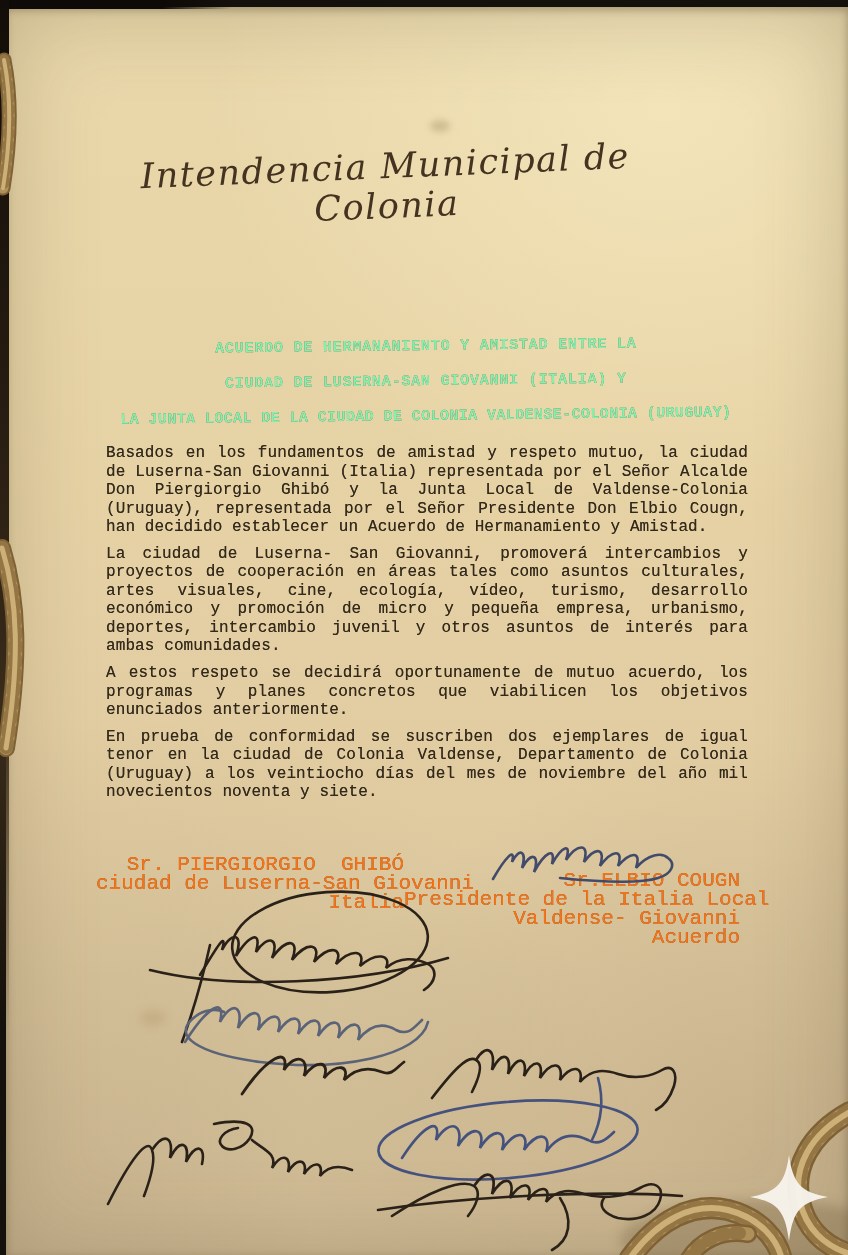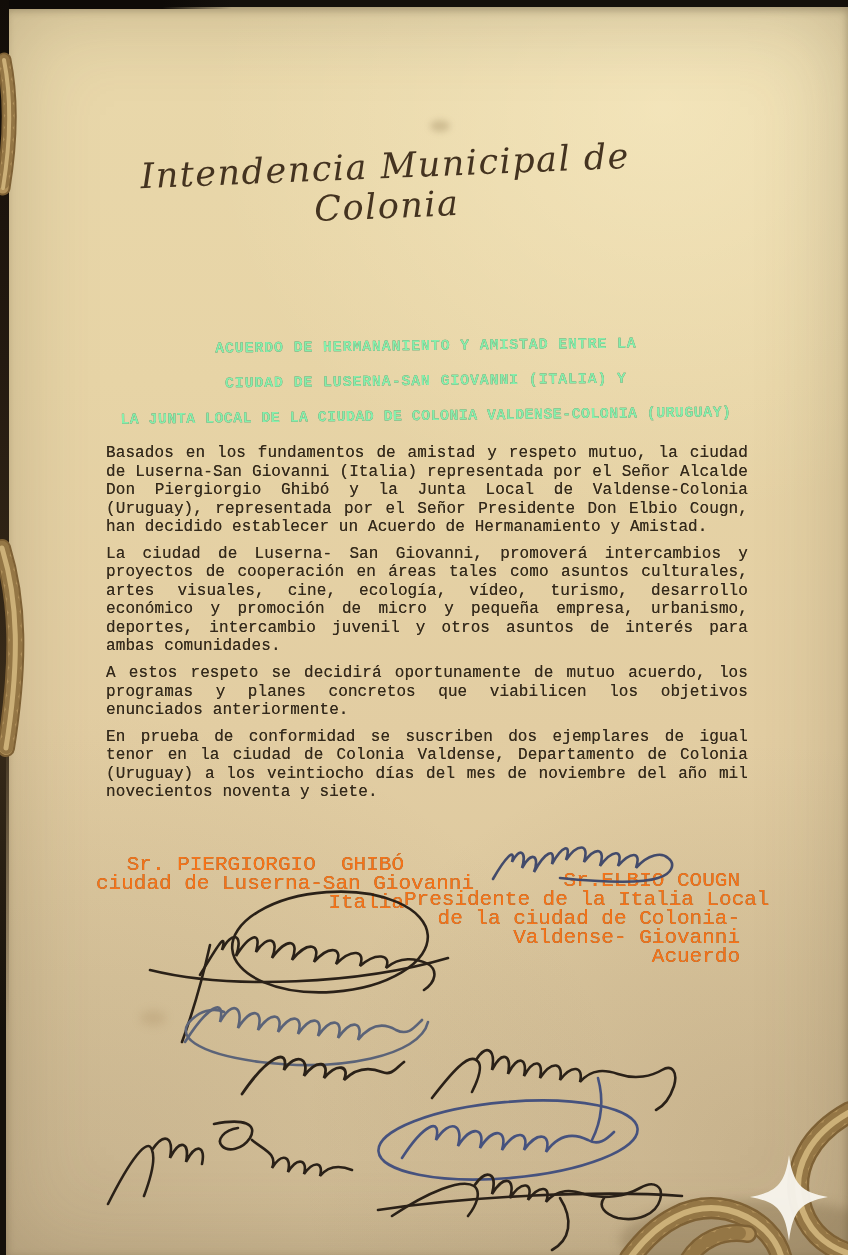--- a/index.html
+++ b/index.html
@@ -64,21 +64,20 @@
   </div>
 
   <div id="sigLeft" class="sig-block">
     <div class="sig-line">Sr. PIERGIORGIO  GHIBÓ</div>
     <div class="sig-line">ciudad de Luserna-San Giovanni</div>
     <div class="sig-line">Italia</div>
   </div>
   <div id="sigRight" class="sig-block">
     <div class="sig-line">Sr.ELBIO COUGN</div>
     <div class="sig-line">Presidente de la Italia Local</div>
-    <div class="sig-line">de la ciudad de Colonia-</div>
     <div class="sig-line">Valdense- Giovanni</div>
     <div class="sig-line">Acuerdo</div>
   </div>
 
   <svg class="layer" width="848" height="1255" viewBox="0 0 848 1255">
 
     <g fill="none" stroke="#434b6b" stroke-width="2.6" stroke-linecap="round">
       <path d="M493 879 C505 858,516 846,512 862 C520 846,527 852,522 868 C532 850,540 856,534 872 C545 852,556 846,552 864 C562 846,572 842,566 860 C577 844,590 842,584 862 C596 846,606 848,600 866 C612 850,624 848,618 866 C630 852,642 850,636 868 C648 854,662 852,668 858 C676 864,672 874,658 878 C640 884,600 882,560 878"></path>
     </g>
 

